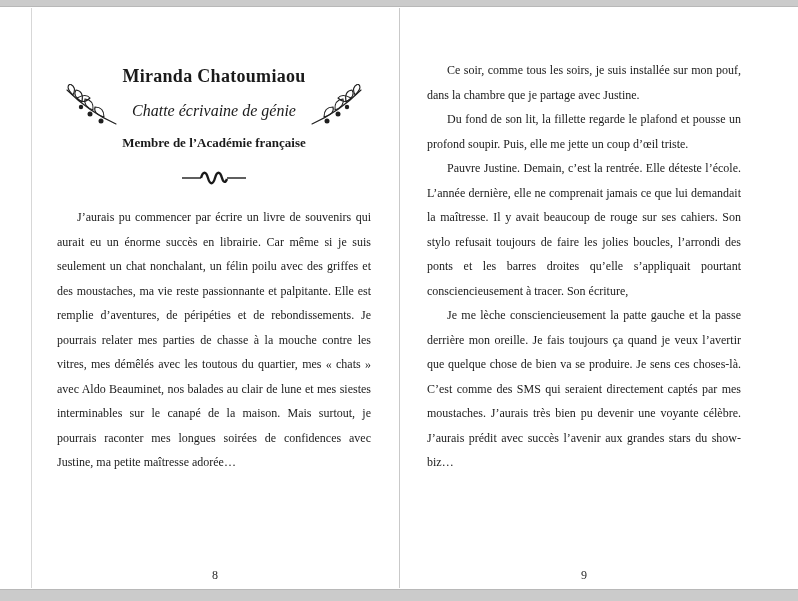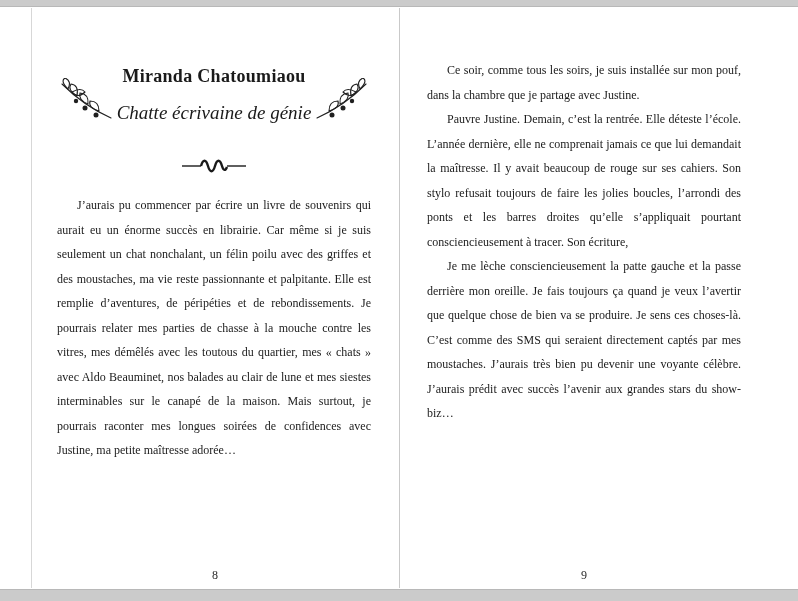--- a/index.html
+++ b/index.html
@@ -53,21 +53,21 @@
   .branch { flex: 0 0 auto; }
   .branch.right svg { transform: scaleX(-1); }
   .heading-text { flex: 0 0 auto; padding: 0 4px; }
   .book-title {
     font-size: 18px;
     font-weight: bold;
     letter-spacing: 0.3px;
     margin-bottom: 15px;
   }
   .book-subtitle {
-    font-size: 19px;
+    font-size: 16px;
     font-style: italic;
     margin-bottom: 15px;
   }
   .book-membership {
     font-size: 13px;
     font-weight: bold;
   }
   .divider-wrap {
     text-align: center;
     margin: 20px 0 16px 0;
@@ -114,20 +114,21 @@
             <g fill="#1f1f1f">
               <circle cx="17" cy="23" r="2.2"></circle>
               <circle cx="26" ccy="0" cy="30" r="2.5"></circle>
               <circle cx="37" cy="37" r="2.5"></circle>
             </g>
           </svg>
         </span>
         <div class="heading-text">
           <div class="book-title">Miranda Chatoumiaou</div>
           <div class="book-subtitle">Chatte écrivaine de génie</div>
+          <div class="book-membership">Membre de l’Académie française</div>
         </div>
         <span class="branch right">
           <svg width="54" height="46" viewBox="0 0 54 46">
             <g fill="none" stroke="#1f1f1f" stroke-width="1.1" stroke-linecap="round">
               <path d="M3 6 C 15 18, 32 31, 52 40"></path>
               <path d="M9 11 q -8 -8 -3 -11 q 7 3 3 11"></path>
               <path d="M18 18 q -10 -6 -6 -12 q 8 1 6 12"></path>
               <path d="M29 26 q -10 -4 -8 -11 q 9 1 8 11"></path>
               <path d="M40 33 q -11 -3 -9 -10 q 9 0 9 10"></path>
               <path d="M13 14 q 9 -5 13 0 q -7 7 -13 0"></path>
@@ -156,20 +157,21 @@
       <p>J’aurais pu commencer par écrire un livre de souvenirs qui aurait eu un énorme succès en librairie. Car même si je suis seulement un chat nonchalant, un félin poilu avec des griffes et des moustaches, ma vie reste passionnante et palpitante. Elle est remplie d’aventures, de péripéties et de rebondissements. Je pourrais relater mes parties de chasse à la mouche contre les vitres, mes démêlés avec les toutous du quartier, mes « chats » avec Aldo Beauminet, nos balades au clair de lune et mes siestes interminables sur le canapé de la maison. Mais surtout, je pourrais raconter mes longues soirées de confidences avec Justine, ma petite maîtresse adorée…</p>
     </div>
   </div>
   <div class="page-number">8</div>
 </div>
 
 <div class="page page-right">
   <div class="text-col">
     <div class="body-text">
       <p>Ce soir, comme tous les soirs, je suis installée sur mon pouf, dans la chambre que je partage avec Justine.</p>
+      <p>Du fond de son lit, la fillette regarde le plafond et pousse un profond soupir. Puis, elle me jette un coup d’œil triste.</p>
       <p>Pauvre Justine. Demain, c’est la rentrée. Elle déteste l’école. L’année dernière, elle ne comprenait jamais ce que lui demandait la maîtresse. Il y avait beaucoup de rouge sur ses cahiers. Son stylo refusait toujours de faire les jolies boucles, l’arrondi des ponts et les barres droites qu’elle s’appliquait pourtant consciencieusement à tracer. Son écriture,</p>
       <p>Je me lèche consciencieusement la patte gauche et la passe derrière mon oreille. Je fais toujours ça quand je veux l’avertir que quelque chose de bien va se produire. Je sens ces choses-là. C’est comme des SMS qui seraient directement captés par mes moustaches. J’aurais très bien pu devenir une voyante célèbre. J’aurais prédit avec succès l’avenir aux grandes stars du show-biz…</p>
     </div>
   </div>
   <div class="page-number">9</div>
 </div>
 
 <div class="bottom-bar"></div>
 
 </body></html>

